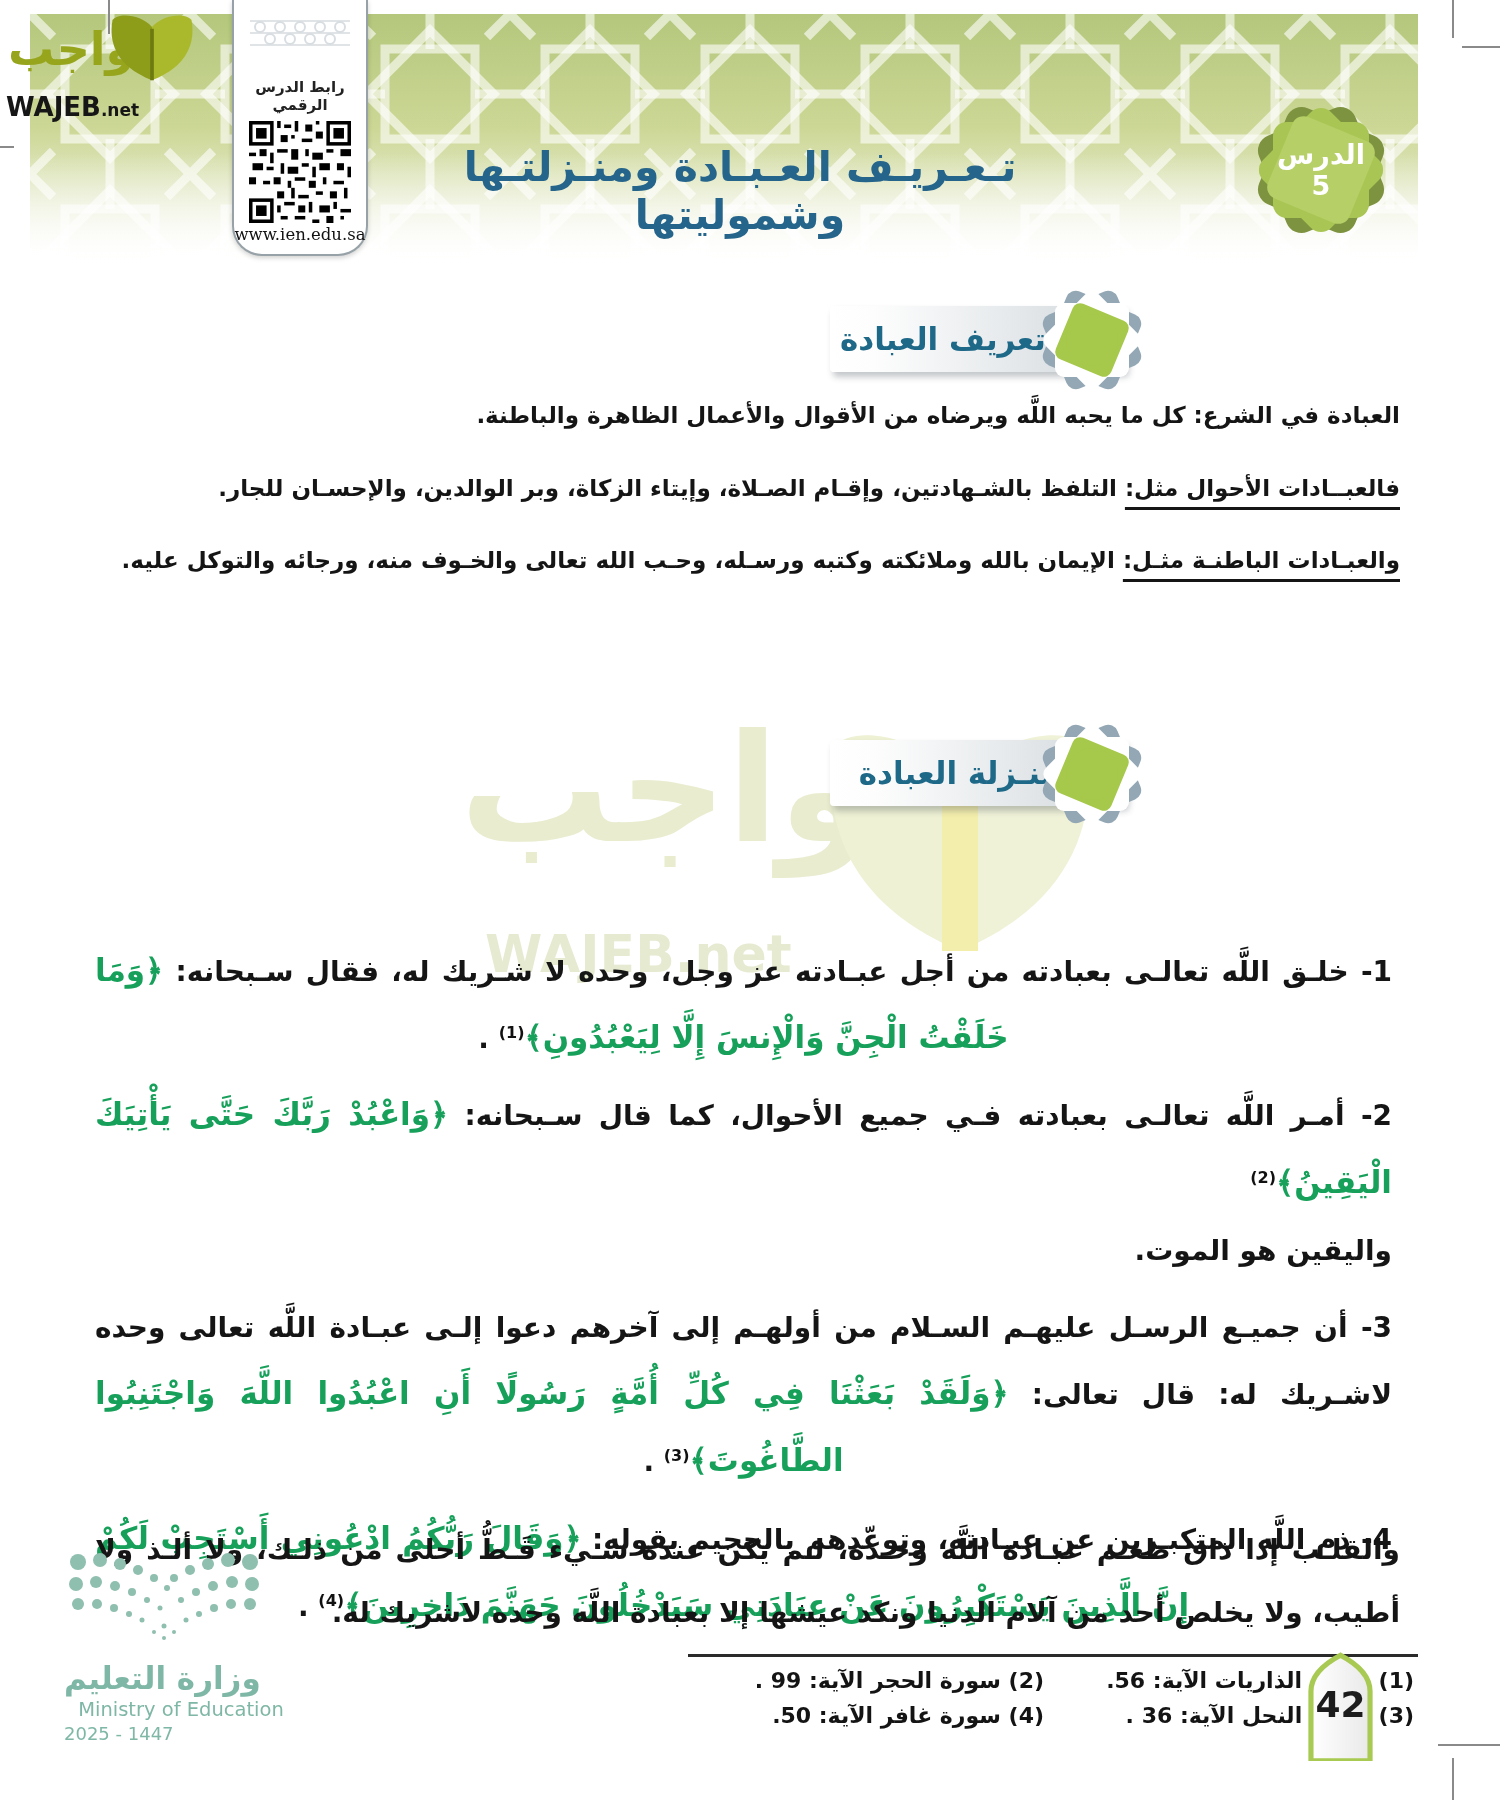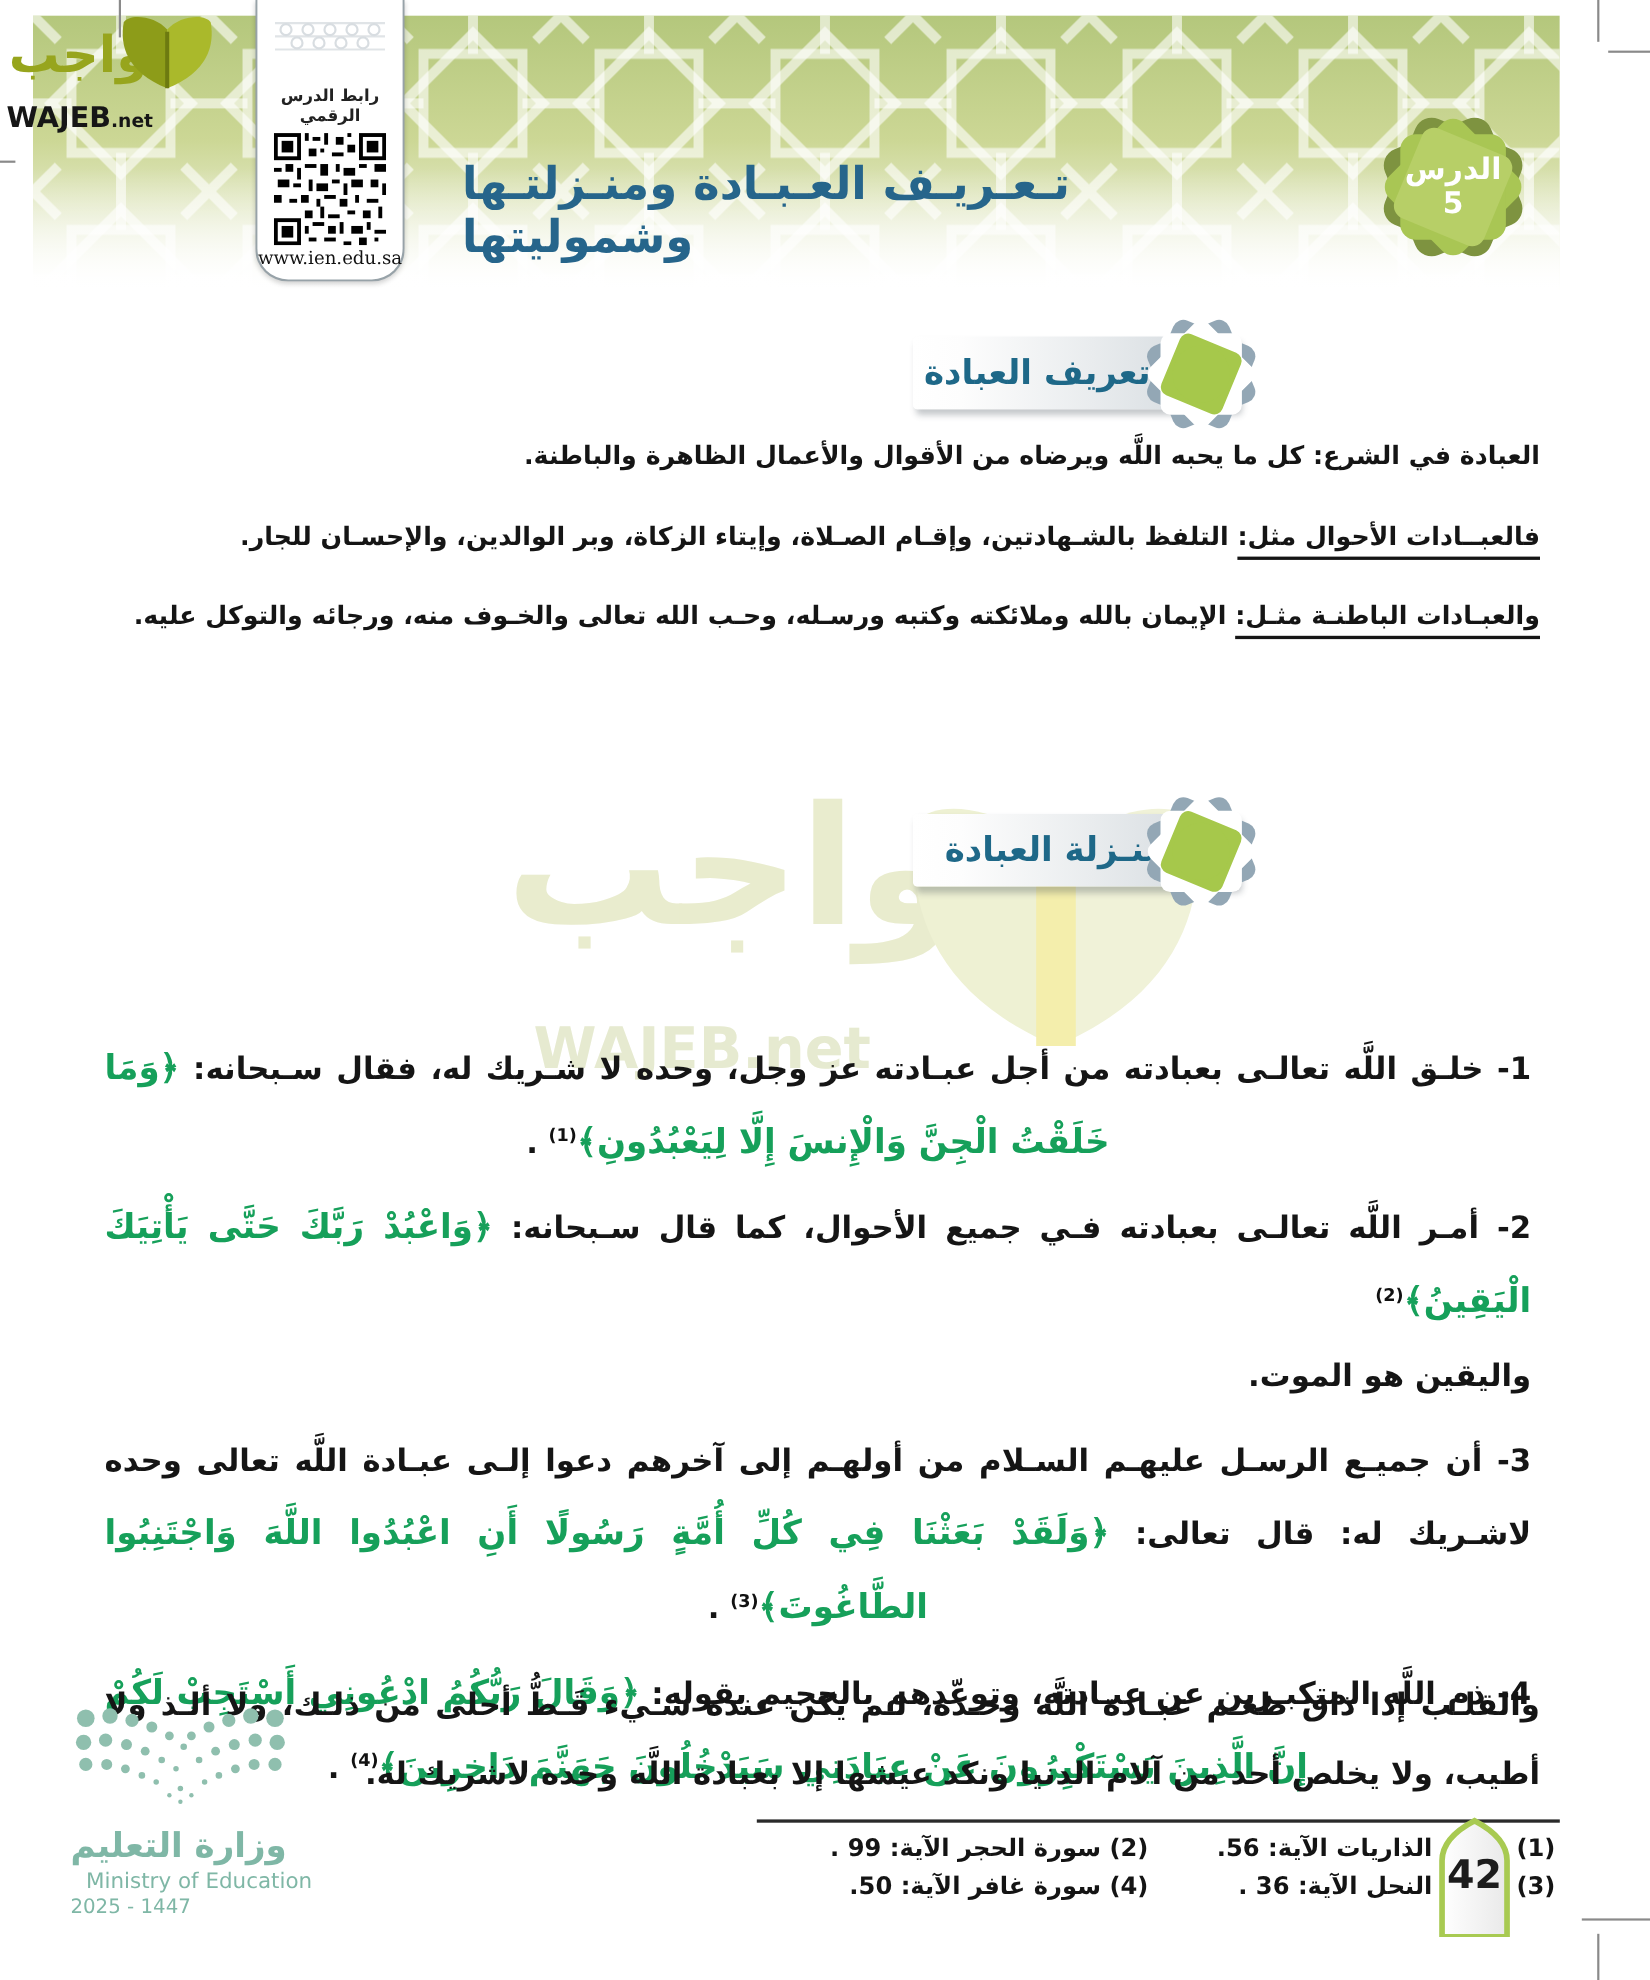--- a/index.html
+++ b/index.html
@@ -19,21 +19,21 @@
   .wajeb-logo .en small{font-size:17px;font-weight:bold;}
   
   .qr-panel{position:absolute;left:232px;top:0;width:132px;height:254px;z-index:5;
       background:#fff;border:2px solid #97a2a8;border-top:none;border-radius:0 0 30px 30px;
       box-shadow:0 2px 5px rgba(0,0,0,.18);text-align:center;}
   .qr-deco{margin:6px auto 0;width:110px;height:66px;opacity:.55;}
   .qr-label{font-size:15px;font-weight:bold;color:#222;margin-top:2px;}
   .qr-code{width:102px;height:102px;margin:7px auto 2px;display:block;}
   .qr-url{font-size:16.5px;color:#111;font-family:"DejaVu Serif",serif;}
   
-  .page-title{position:absolute;left:420px;top:116px;width:640px;text-align:left;
+  .page-title{position:absolute;left:420px;top:116px;width:640px;text-align:center;
       font-size:41px;font-weight:bold;color:#26658b;z-index:4;letter-spacing:1px;}
   .lesson-badge{position:absolute;left:1250px;top:96px;width:142px;height:148px;z-index:4;}
   .lesson-badge svg{position:absolute;inset:0;}
   .lesson-badge .txt{position:absolute;inset:0;display:flex;flex-direction:column;
       align-items:center;justify-content:center;color:#fff;font-weight:bold;line-height:1.15;}
   .lesson-badge .l1{font-size:27px;} .lesson-badge .l2{font-size:27px;}
   
   .sec-bar{position:absolute;width:296px;height:66px;border-radius:4px;
       background:linear-gradient(to left,#cfd6db,#e9ecee 45%,#fdfdfd 85%,#fff);
       box-shadow:3px 5px 6px rgba(60,70,80,.30);z-index:3;}

